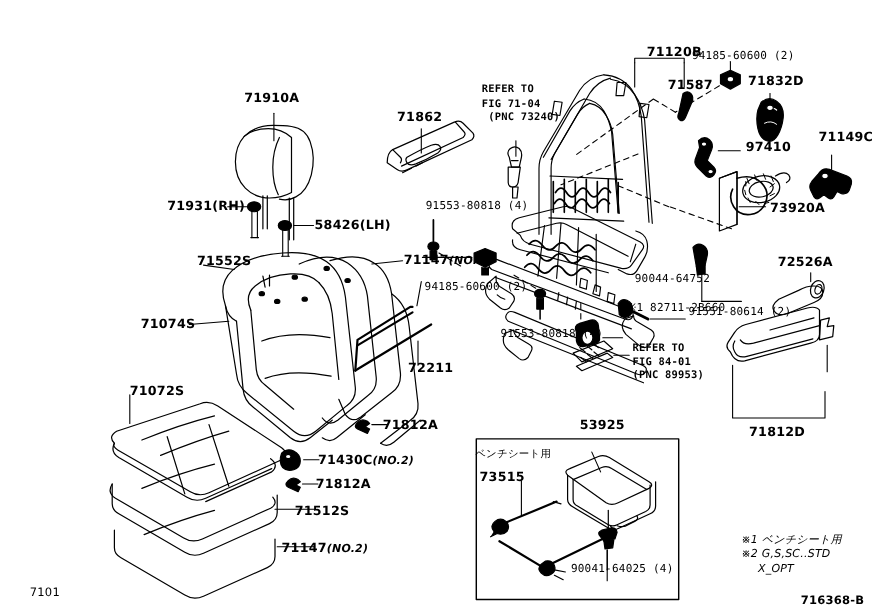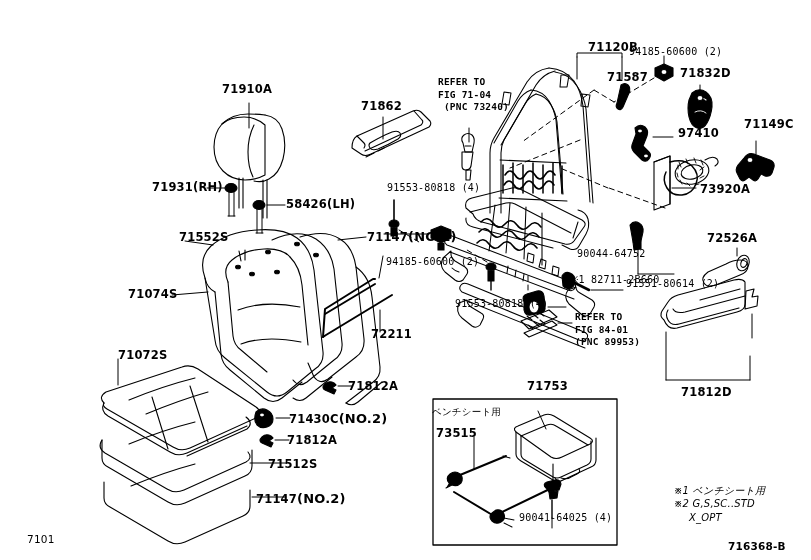--- a/index.html
+++ b/index.html
@@ -3,21 +3,21 @@
 <meta charset="utf-8">
 <style>
   html,body{margin:0;padding:0;background:#ffffff;}
   body{width:811px;height:560px;position:relative;overflow:hidden;
        font-family:"DejaVu Sans","Liberation Sans",sans-serif;color:#000;}
   #stage{position:absolute;left:0;top:0;width:811px;height:560px;}
   svg.art{position:absolute;left:0;top:0;width:811px;height:560px;overflow:visible;}
   .lbl{position:absolute;white-space:pre;font-weight:bold;letter-spacing:0.2px;}
   .num{font-family:"DejaVu Sans Mono","Liberation Mono",monospace;font-size:10px;font-weight:normal;}
   .numb{font-family:"DejaVu Sans","Liberation Sans",sans-serif;font-size:11.5px;font-weight:bold;}
-  .sub{font-size:13px;font-weight:bold;}
+  .sub{font-size:10px;font-weight:bold;font-style:italic;}
   .refer{font-family:"DejaVu Sans Mono","Liberation Mono",monospace;font-size:9.5px;font-weight:bold;line-height:12.5px;}
   .jp{font-family:"DejaVu Sans","Liberation Sans",sans-serif;font-size:9.5px;font-weight:normal;margin-top:44px;}
   .foot{font-family:"DejaVu Sans","Liberation Sans",sans-serif;font-size:10px;font-weight:normal;font-style:italic;}
   .code{font-family:"DejaVu Sans","Liberation Sans",sans-serif;font-size:10.5px;font-weight:bold;}
 </style>
 </head>
 <body>
 
 <div id="stage">
 
@@ -406,21 +406,21 @@
 <div class="lbl num" style="left:570px;top:272px;">※1 82711-2B660</div>
 
 <div class="lbl refer" style="left:575px;top:311px;"><span>REFER TO
 FIG 84-01
 (PNC 89953)</span></div>
 
 <div class="lbl numb" style="left:707px;top:231px;">72526A</div>
 <div class="lbl numb" style="left:681px;top:385px;">71812D</div>
 
 <div class="lbl jp" style="left:432px;top:362px;">ベンチシート用</div>
-<div class="lbl numb" style="left:527px;top:379px;">71753</div>
+<div class="lbl numb" style="left:527px;top:379px;">53925</div>
 <div class="lbl numb" style="left:436px;top:426px;">73515</div>
 <div class="lbl num" style="left:519px;top:512px;">90041-64025 (4)</div>
 
 <div class="lbl foot" style="left:674px;top:484px;">※1 ベンチシート用</div>
 <div class="lbl foot" style="left:674px;top:498px;">※2 G,S,SC..STD</div>
 <div class="lbl foot" style="left:689px;top:512px;">X_OPT</div>
 
 <div class="lbl code" style="left:27px;top:533px;font-weight:normal;">7101</div>
 <div class="lbl code" style="left:728px;top:540px;">716368-B</div>
 

